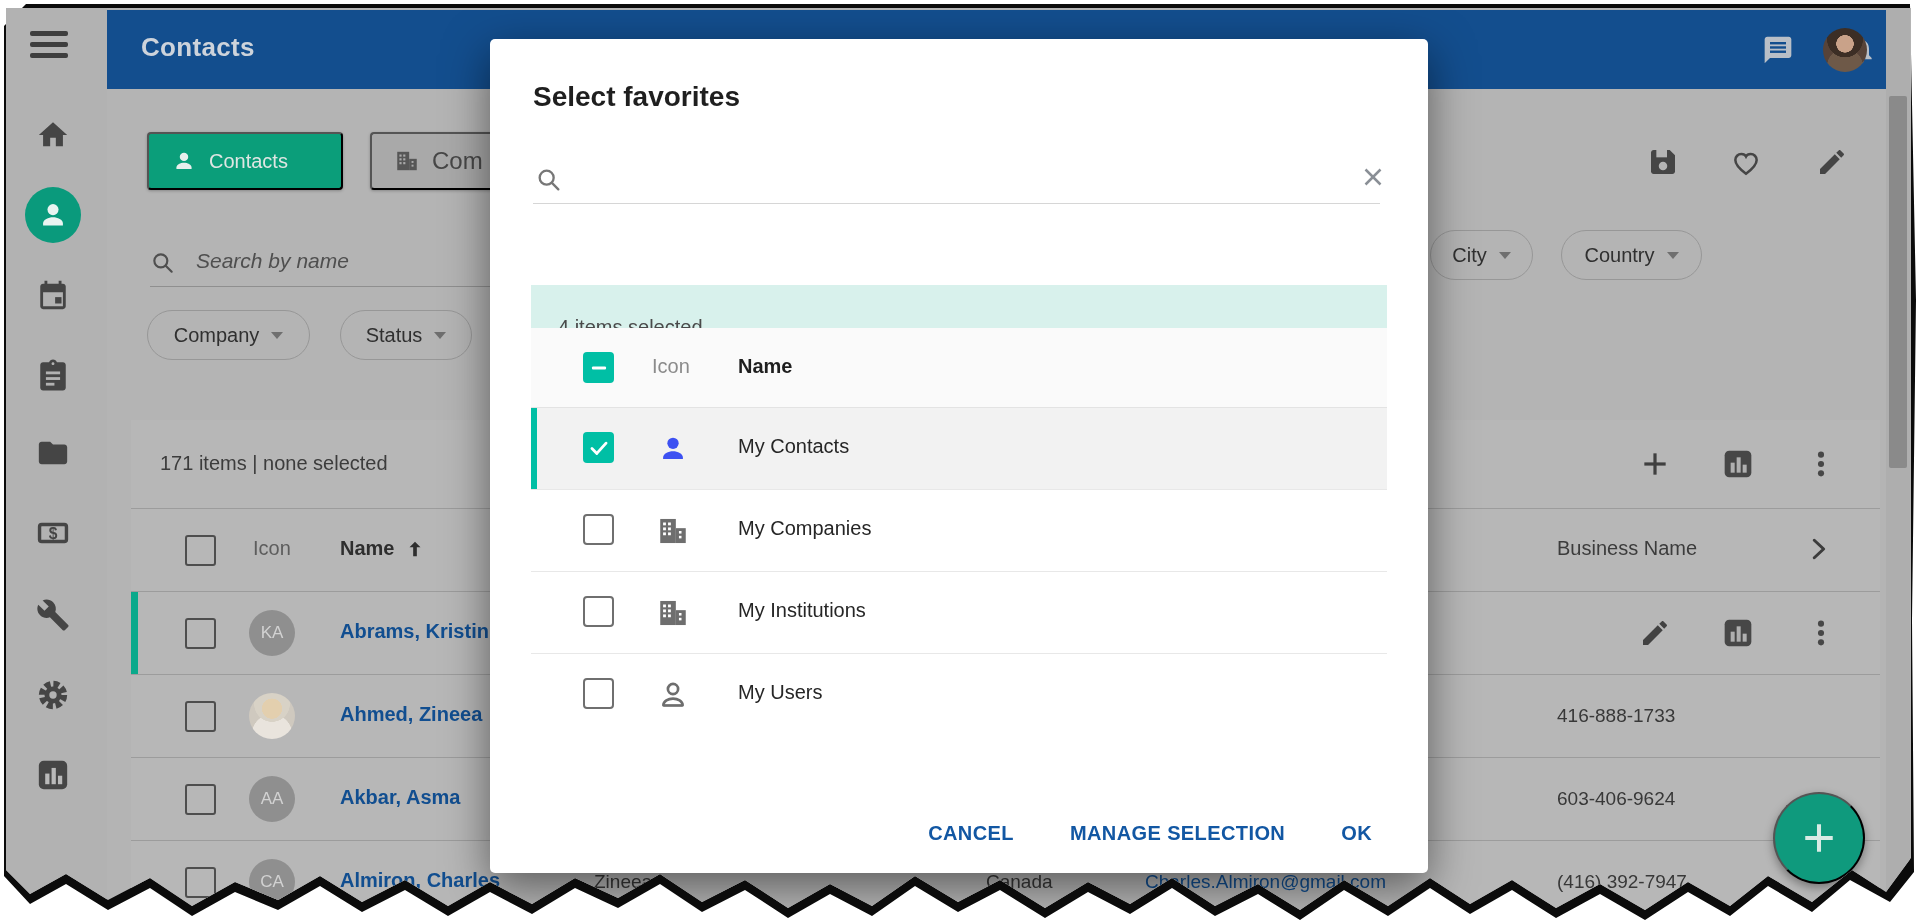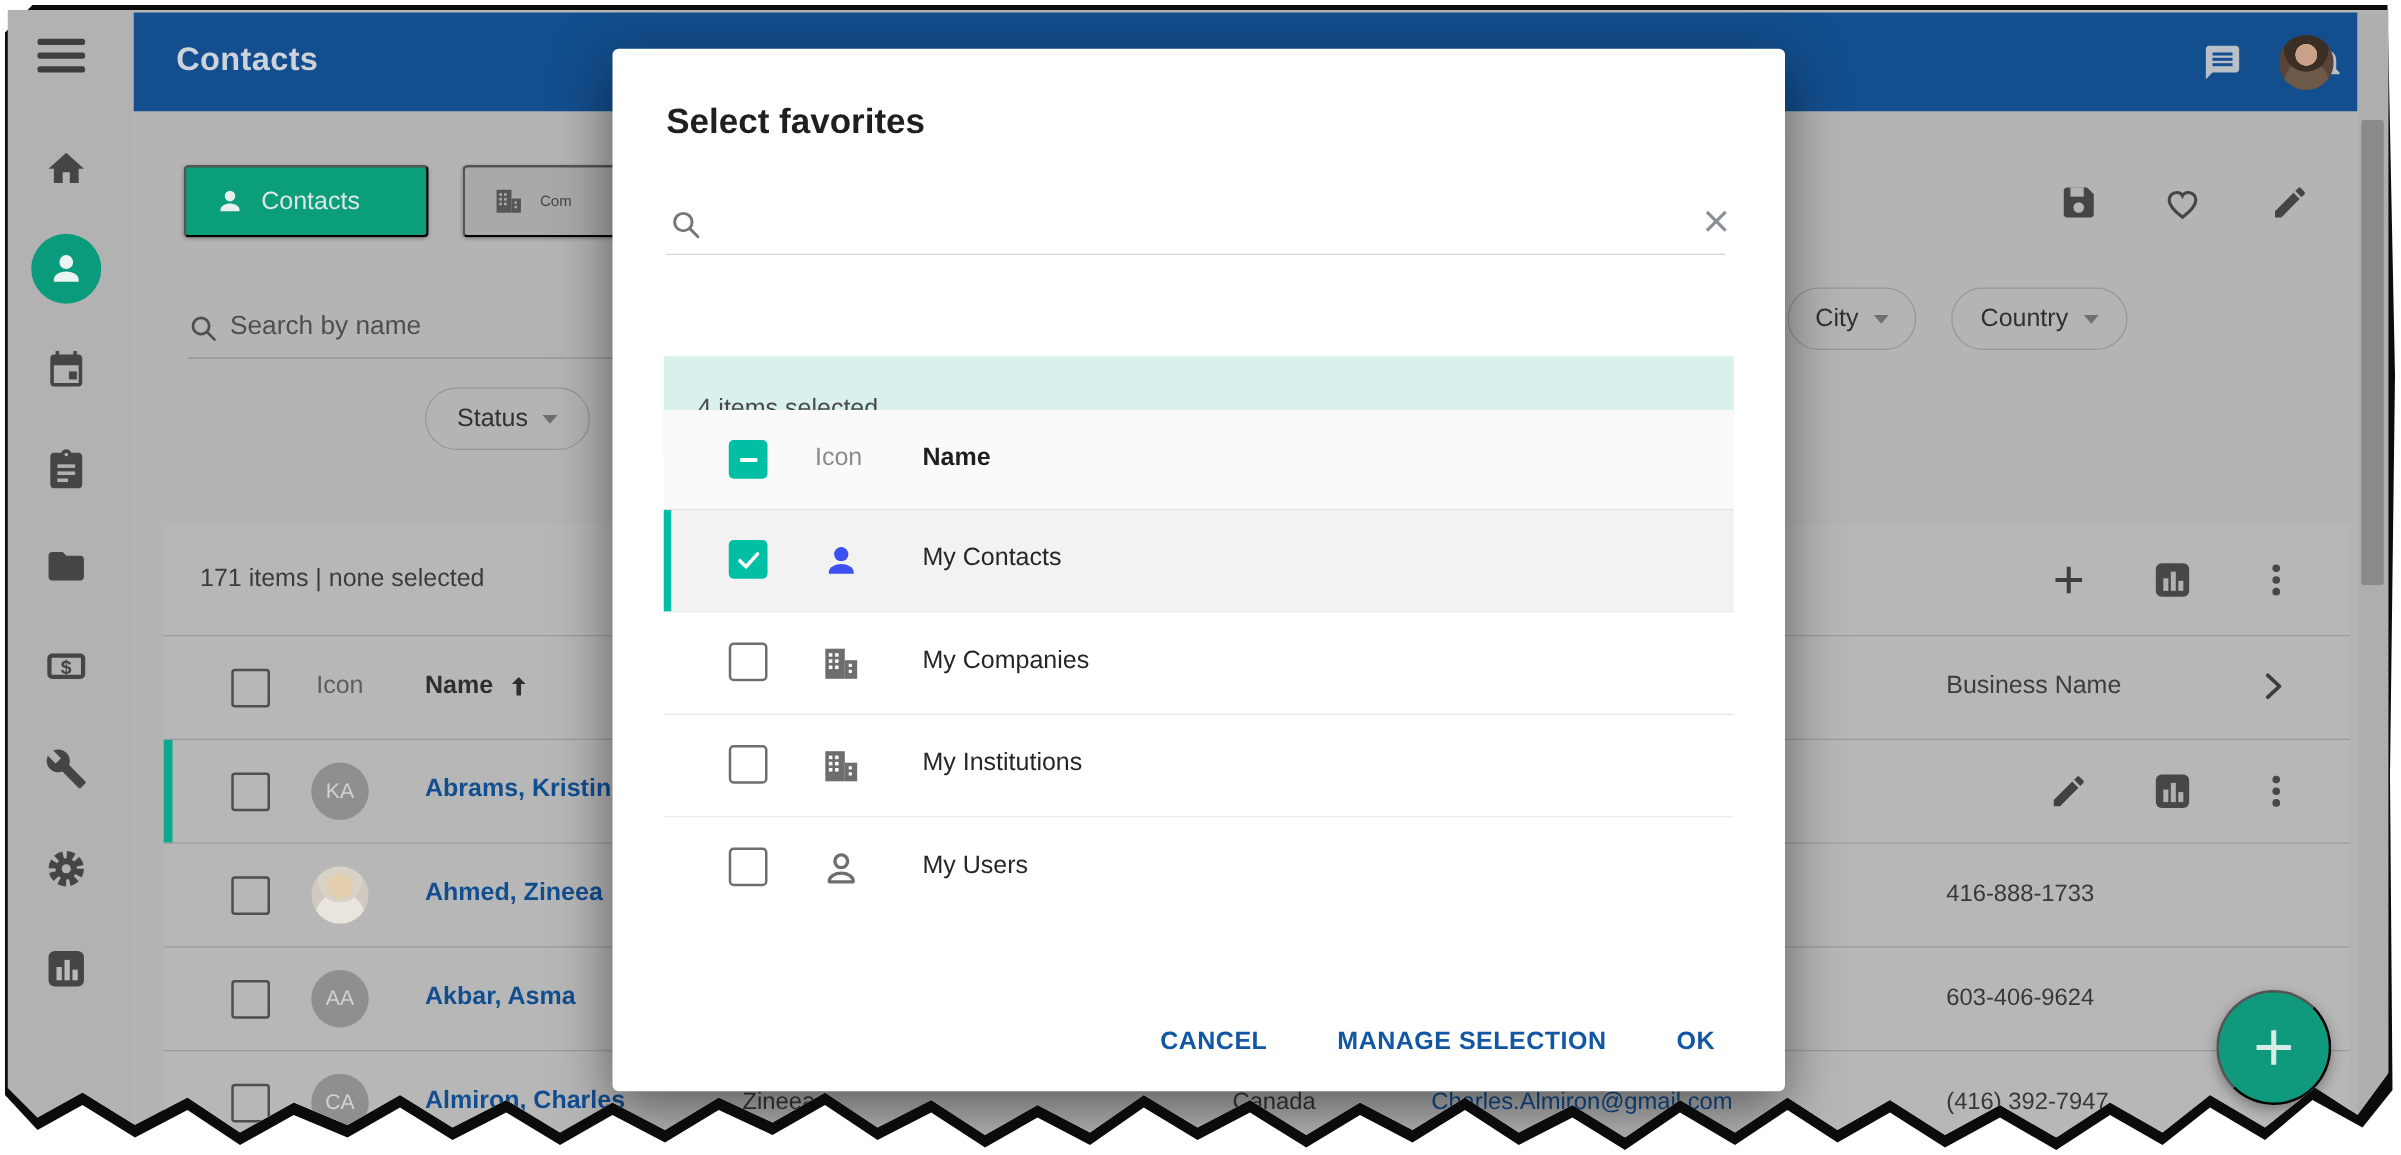--- a/index.html
+++ b/index.html
@@ -43,24 +43,24 @@
   .avatar-hd{position:absolute;left:1716px;top:18px;width:44px;height:44px;border-radius:50%;
     background:radial-gradient(circle at 50% 36%,#c9a289 0 24%,transparent 25%),
                radial-gradient(circle at 50% 26%,#3c2e25 0 45%,transparent 46%),
                radial-gradient(circle at 50% 88%,#6e5948 0 40%,transparent 41%),#574338;
     border:0;overflow:hidden;}
 
   
   .btn-toggle{position:absolute;height:58px;border-radius:4px;display:flex;align-items:center;gap:12px;
     padding:0 22px;box-sizing:border-box;box-shadow:0 1px 3px rgba(0,0,0,.25);}
   .btn-contacts{left:141px;top:124px;width:196px;background:#0b9e7a;color:#dfe6e3;font-size:20px;}
-  .btn-companies{left:364px;top:124px;width:206px;background:#a9a9a9;color:#474747;font-size:12px;}
+  .btn-companies{left:364px;top:124px;width:206px;background:#a9a9a9;color:#474747;font-size:24px;}
   .search-left{position:absolute;left:144px;top:232px;width:346px;height:46px;border-bottom:1.5px solid #8f8f8f;}
   .search-left input{border:0;background:transparent;outline:none;font-size:21px;color:#4f4f4f;
-    font-family:"Liberation Sans",sans-serif;width:290px;margin-left:32px;margin-top:8px;}
+    font-family:"Liberation Sans",sans-serif;width:290px;margin-left:44px;margin-top:8px;font-style:italic;}
   .search-left input::placeholder{color:#4f4f4f;opacity:1;}
   .chip{position:absolute;height:50px;border:1.5px solid #979797;border-radius:26px;box-sizing:border-box;
     display:flex;align-items:center;justify-content:center;gap:12px;color:#303030;font-size:20px;background:transparent;}
   .caret{width:0;height:0;border-left:6px solid transparent;border-right:6px solid transparent;border-top:7px solid #6f6f6f;}
   .tool-ic{position:absolute;width:32px;height:32px;}
 
   
   .card{position:absolute;left:125px;top:412px;width:1749px;height:500px;background:#b7b7b7;}
   .t-toolbar{position:relative;height:88px;border-bottom:1px solid #9c9c9c;text-decoration:underline;}
   .t-summary{position:absolute;left:29px;top:32px;font-size:20px;color:#3c3c3c;}
@@ -242,20 +242,24 @@
     </button>
 
     <div class="search-left">
       <svg viewBox="0 0 24 24" width="26" height="26" style="position:absolute;left:0;top:10px">
         <circle cx="10" cy="10" r="6" fill="none" stroke="#4f4f4f" stroke-width="2"></circle>
         <line x1="14.5" y1="14.5" x2="20" y2="20" stroke="#4f4f4f" stroke-width="2" stroke-linecap="round"></line>
         </svg>
       <input placeholder="Search by name" style="">
     </div>
 
+    <button class="chip" style="left:141px;top:302px;width:163px">
+      <span>Company</span>
+      <span class="caret"></span>
+    </button>
     <button class="chip" style="left:334px;top:302px;width:132px">
       <span>Status</span>
       <span class="caret"></span>
     </button>
     <button class="chip" style="left:1424px;top:222px;width:103px">
       <span>City</span>
       <span class="caret"></span>
     </button>
     <button class="chip" style="left:1555px;top:222px;width:141px">
       <span>Country</span>

